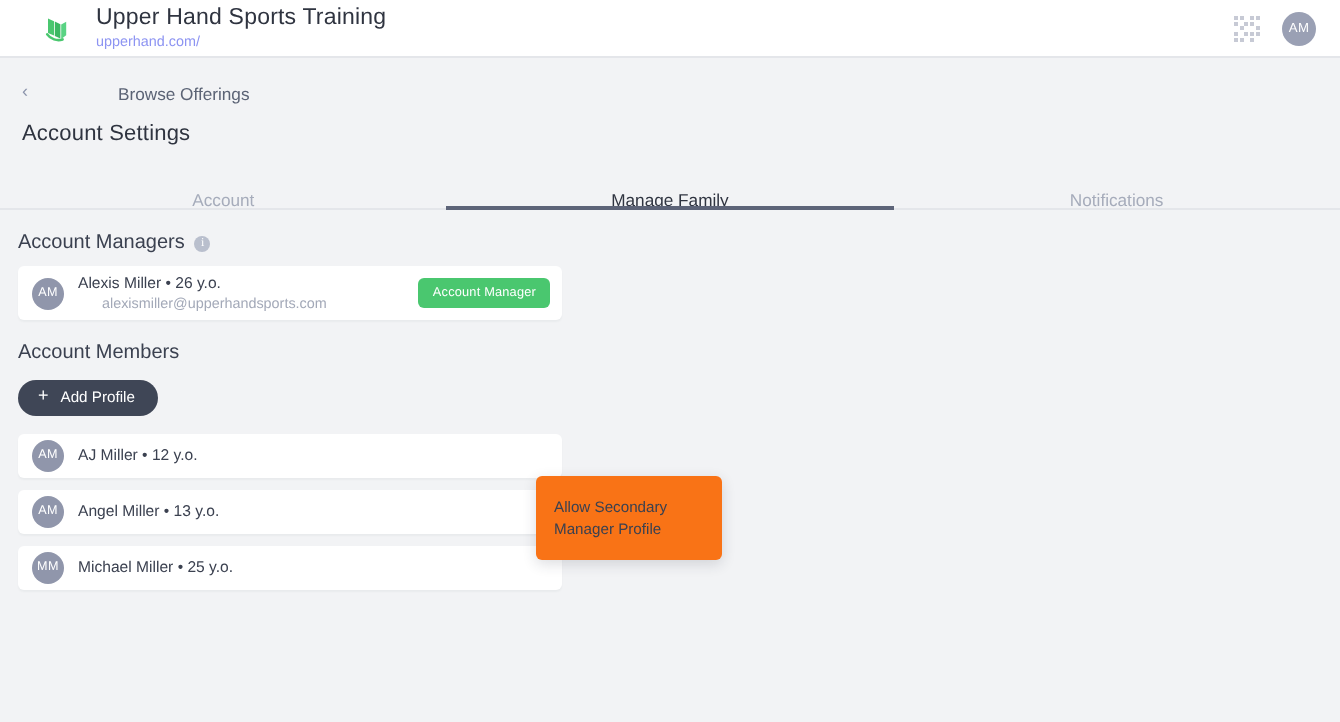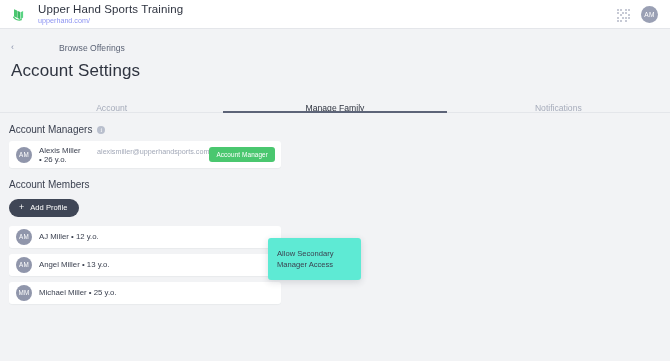--- a/index.html
+++ b/index.html
@@ -15,21 +15,21 @@
     position: relative;
     -webkit-font-smoothing: antialiased;
   }
 
   
   .app-header {
     height: 29px;
     background: #ffffff;
     border-bottom: 1px solid #e4e6ea;
     display: flex;
-    padding: 0 12px 0 10px;
+    padding: 0 12px 0 20px;
     box-sizing: border-box;
     position: relative;
   }
   .brand {
     display: flex;
     align-items: center;
     gap: 9px;
   }
   .logo-mark {
     width: 19px;
@@ -96,21 +96,21 @@
     line-height: 1;
     transform: translateY(-0.5px);
   }
   .crumb-label {
     font-size: 8.6px;
     color: #5b6375;
     padding-left: 40px;
   }
   .page-title {
     margin: 7px 0 0 11px;
-    font-size: 17px;
+    font-size: 11px;
     color: #2f3440;
     letter-spacing: 0.1px;
   }
 
   
   .tabs {
     margin-top: 9px;
     height: 23px;
     display: flex;
     position: relative;
@@ -196,21 +196,21 @@
     color: #ffffff;
     font-size: 6.3px;
     letter-spacing: 0.2px;
     display: flex;
     align-items: center;
     justify-content: center;
   }
   .person {
     margin-left: 7px;
     display: flex;
-    flex-direction: row;
+    flex-direction: column;
     justify-content: center;
     line-height: 1;
   }
   .person-name {
     font-size: 7.8px;
     color: #3b4150;
     line-height: 9px;
   }
   .person-email {
     font-size: 7.2px;
@@ -253,21 +253,21 @@
     font-weight: 300;
     transform: translateY(-0.5px);
   }
 
   
   .popover {
     position: absolute;
     left: 268px;
     top: 238px;
     width: 93px;
-    background: #5eead4;
+    background: #f97316;
     border-radius: 3px;
     box-shadow: 0 2px 7px rgba(38,44,60,0.16);
     padding: 10px 9px;
     box-sizing: border-box;
     z-index: 10;
   }
   .popover-item {
     font-size: 7.6px;
     color: #3b4150;
     line-height: 11px;
@@ -386,17 +386,17 @@
 <div class="card member">
   <span class="avatar">MM</span>
   <span class="person">
     <span class="person-name">Michael Miller • 25 y.o.</span>
   </span>
 </div>
 
 
 <div class="popover">
   <div class="popover-item">Allow Secondary</div>
-  <div class="popover-item">Manager Access</div>
+  <div class="popover-item">Manager Profile</div>
 </div>
 
 
 
 
 </body></html>

